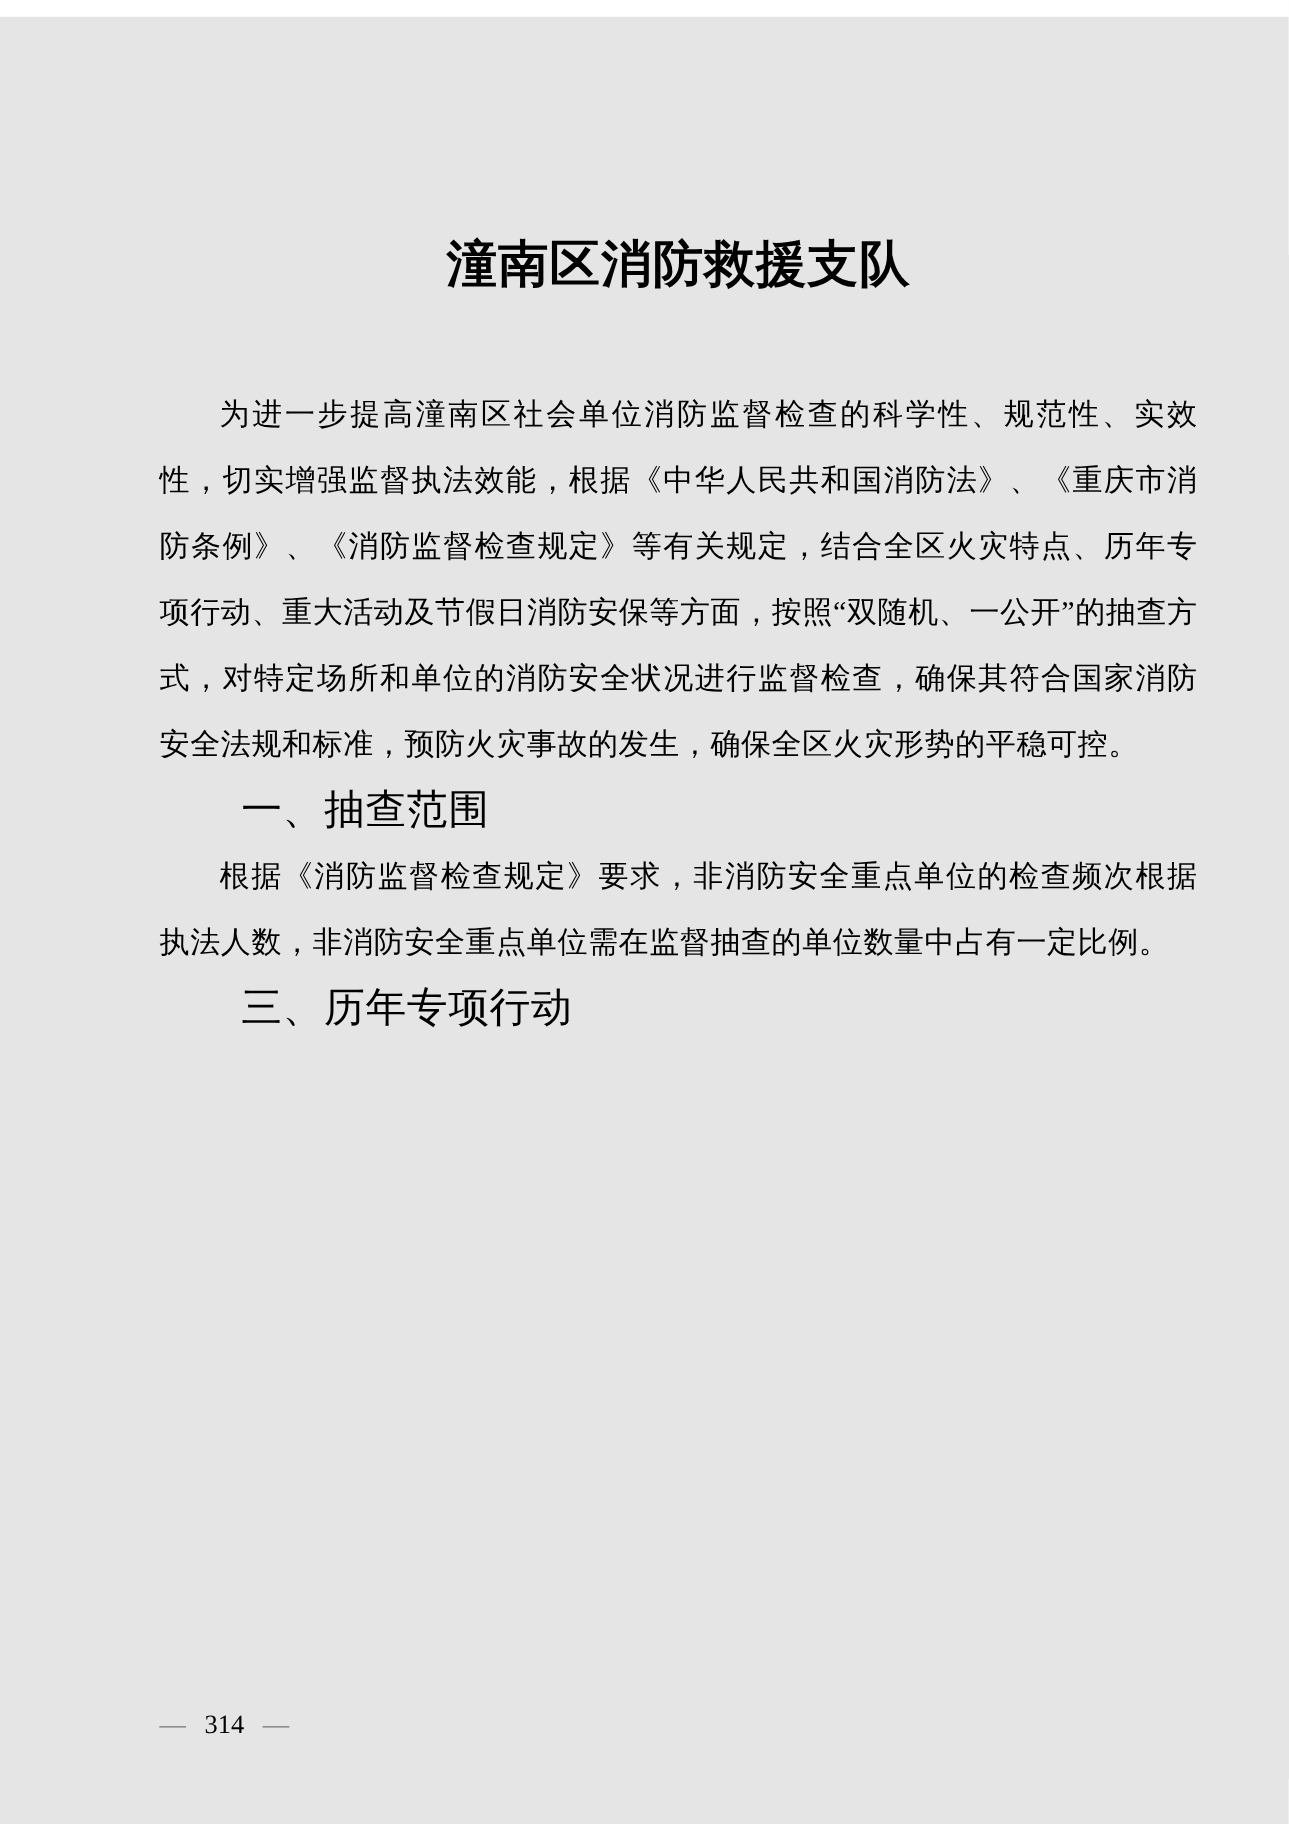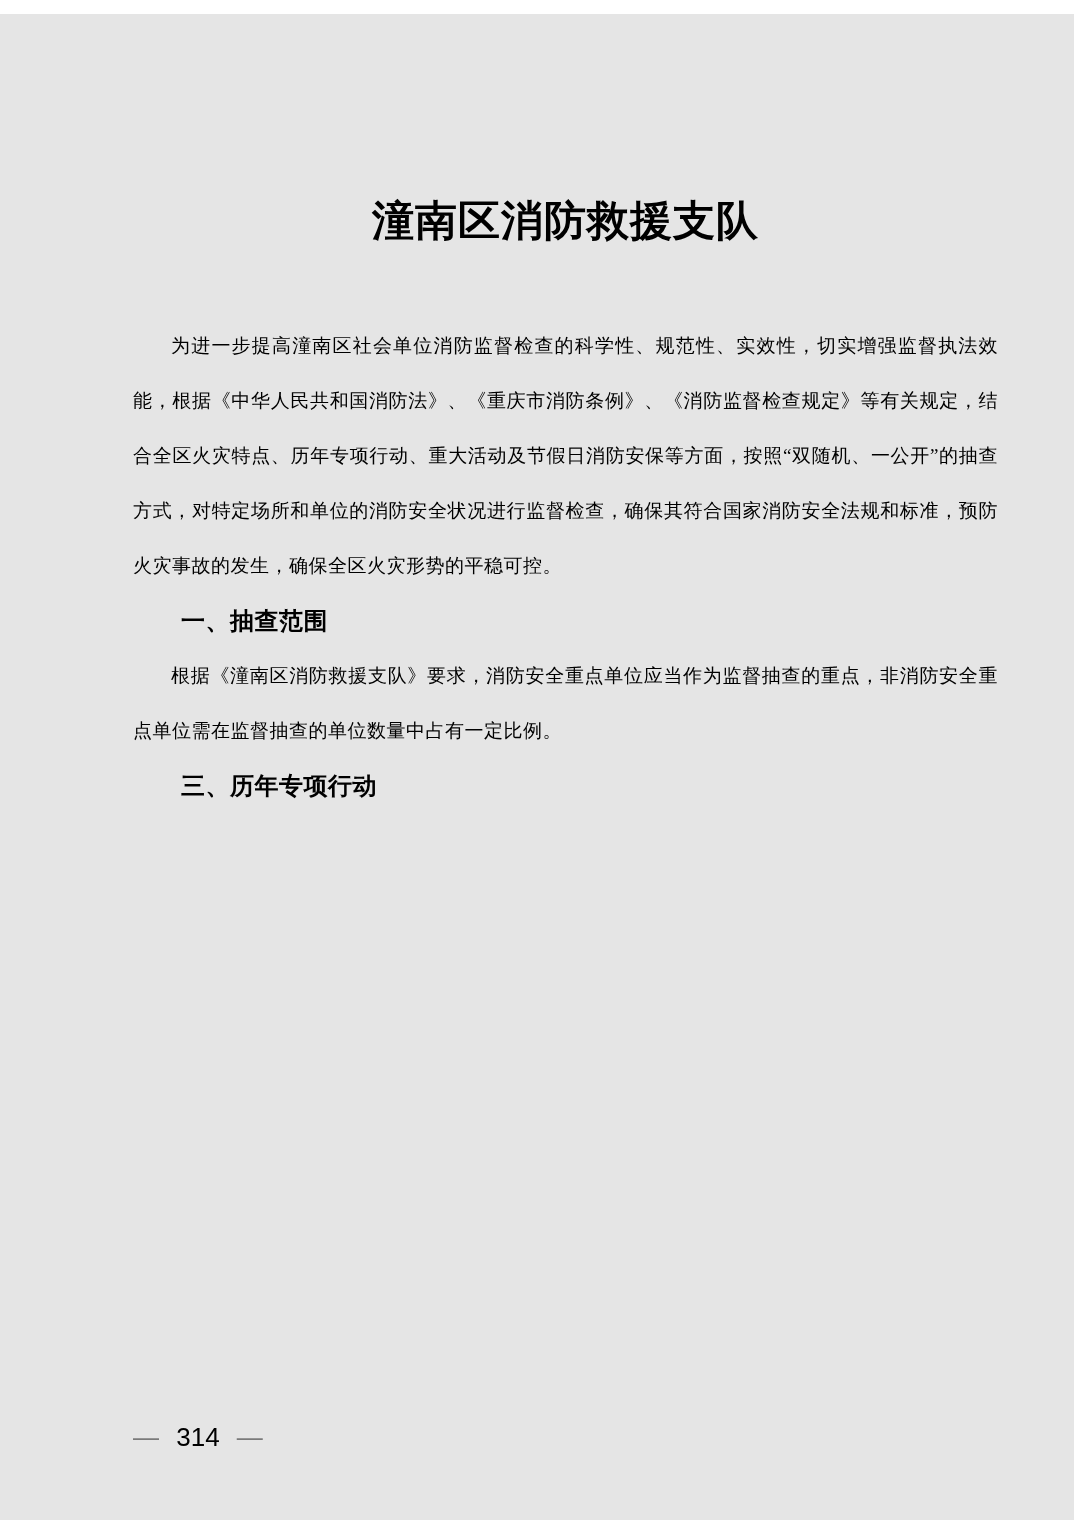--- a/index.html
+++ b/index.html
@@ -27,44 +27,44 @@
     font-weight: 700;
     letter-spacing: 1px;
     font-family: "Liberation Serif", "DejaVu Serif", serif;
   }
   .title-line {
     display: block;
     white-space: nowrap;
   }
   .body-para {
     margin: 0;
-    font-size: 19px;
+    font-size: 25px;
     line-height: 55px;
     text-align: justify;
     text-indent: 2em;
     letter-spacing: 0.5px;
     font-family: "Liberation Serif", "DejaVu Serif", serif;
   }
   .section-heading {
     margin: 0;
-    font-size: 24px;
+    font-size: 34px;
     line-height: 55px;
-    font-weight: 700;
+    font-weight: 400;
     text-indent: 2em;
     letter-spacing: 0.5px;
     font-family: "Liberation Sans", "DejaVu Sans", sans-serif;
   }
   .page-number {
     position: absolute;
     left: 133px;
     top: 1403px;
-    font-size: 26px;
+    font-size: 22px;
     line-height: 40px;
     white-space: nowrap;
-    font-family: Liberation Sans, sans-serif;
+    font-family: Liberation Serif, serif;
   }
   .page-number .dash {
     color: #7a7a7a;
   }
   .page-number .num {
     color: #000000;
     padding: 0 10px;
   }
 </style>
 </head>
@@ -72,21 +72,21 @@
 
 <div class="page">
 
   <h1 class="doc-title">
     <span class="title-line">潼南区消防救援支队</span>
   </h1>
 
   <p class="body-para">为进一步提高潼南区社会单位消防监督检查的科学性、规范性、实效性，切实增强监督执法效能，根据《中华人民共和国消防法》、《重庆市消防条例》、《消防监督检查规定》等有关规定，结合全区火灾特点、历年专项行动、重大活动及节假日消防安保等方面，按照“双随机、一公开”的抽查方式，对特定场所和单位的消防安全状况进行监督检查，确保其符合国家消防安全法规和标准，预防火灾事故的发生，确保全区火灾形势的平稳可控。</p>
 
   <h2 class="section-heading">一、抽查范围</h2>
-  <p class="body-para">根据《潼南区消防救援支队》要求，消防安全重点单位应当作为监督抽查的重点，非消防安全重点单位需在监督抽查的单位数量中占有一定比例。</p>
+  <p class="body-para">根据《消防监督检查规定》要求，非消防安全重点单位的检查频次根据执法人数，非消防安全重点单位需在监督抽查的单位数量中占有一定比例。</p>
 
 
   <h2 class="section-heading">三、历年专项行动</h2>
 
   <div class="page-number">
     <span class="dash">—</span>
     <span class="num">314</span>
     <span class="dash">—</span>
   </div>
 

